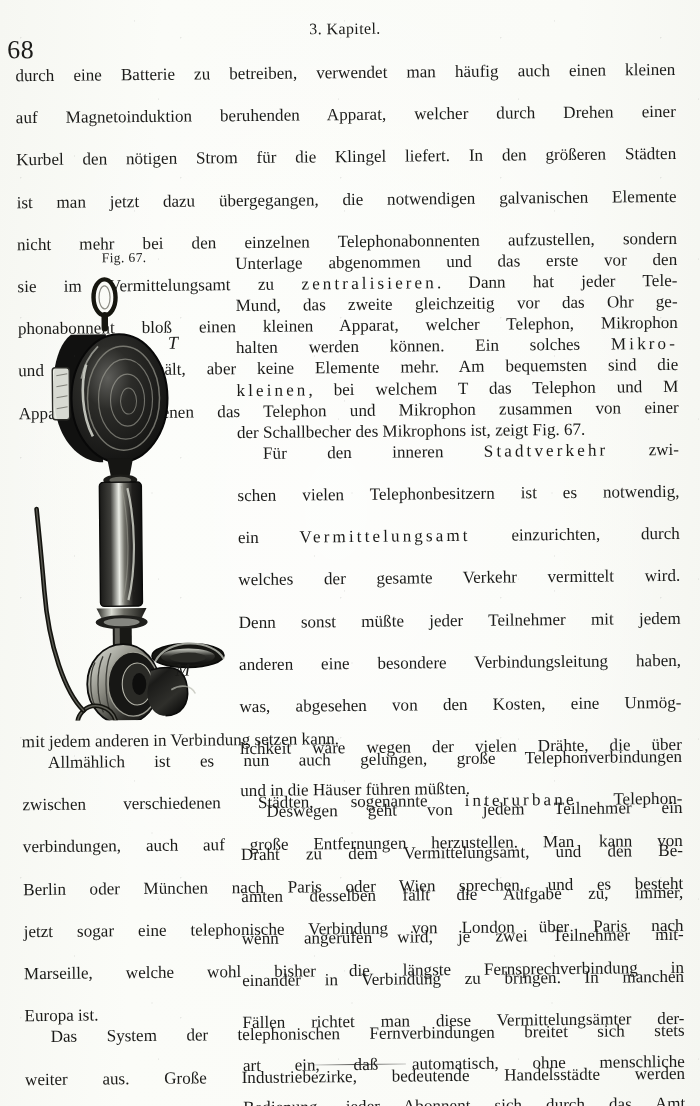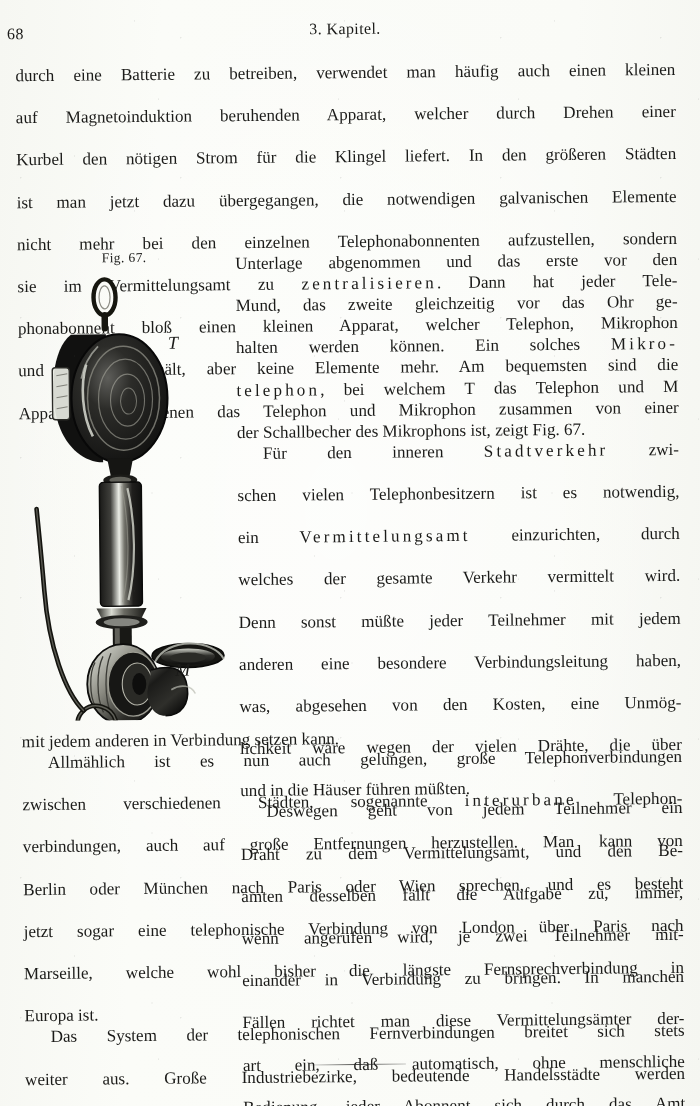--- a/index.html
+++ b/index.html
@@ -28,22 +28,22 @@
     left: 0; top: 0;
     width: 700px; height: 1106px;
     
     transform: rotate(-0.55deg);
     transform-origin: 350px 553px;
   }
 
   
   .folio {
     position: absolute;
-    left: 12px; top: 22px;
-    font-size: 16px;
+    left: 12px; top: 32px;
+    font-size: 26px;
     letter-spacing: 0.5px;
   }
   .running-head {
     position: absolute;
     left: 0; top: 20px;
     width: 700px;
     text-align: center;
     font-size: 16px;
     letter-spacing: 0.4px;
   }
@@ -285,21 +285,21 @@
       <div class="lbl lbl-t">T</div>
       <div class="lbl lbl-m">M</div>
     </div>
   </div>
 
   <div class="col-right">
     <p>
       <span class="line j">Unterlage abgenommen und das erste vor den</span>
       <span class="line j">Mund, das zweite gleichzeitig vor das Ohr ge-</span>
       <span class="line j"><span>halten werden können. Ein solches </span><span class="sp">Mikro-</span></span>
-      <span class="line j"><span class="sp">telephon</span><span>, bei welchem T das Telephon und M</span></span>
+      <span class="line j"><span class="sp">kleinen</span><span>, bei welchem T das Telephon und M</span></span>
       <span class="line">der Schallbecher des Mikrophons ist, zeigt Fig. 67.</span>
       <span class="line j indent"><span>Für den inneren </span><span class="sp">Stadtverkehr</span><span> zwi-</span></span>
       <span class="line j">schen vielen Telephonbesitzern ist es notwendig,</span>
       <span class="line j"><span>ein </span><span class="sp">Vermittelungsamt</span><span> einzurichten, durch</span></span>
       <span class="line j">welches der gesamte Verkehr vermittelt wird.</span>
       <span class="line j">Denn sonst müßte jeder Teilnehmer mit jedem</span>
       <span class="line j">anderen eine besondere Verbindungsleitung haben,</span>
       <span class="line j">was, abgesehen von den Kosten, eine Unmög-</span>
       <span class="line j">lichkeit wäre wegen der vielen Drähte, die über</span>
       <span class="line">und in die Häuser führen müßten.</span>

